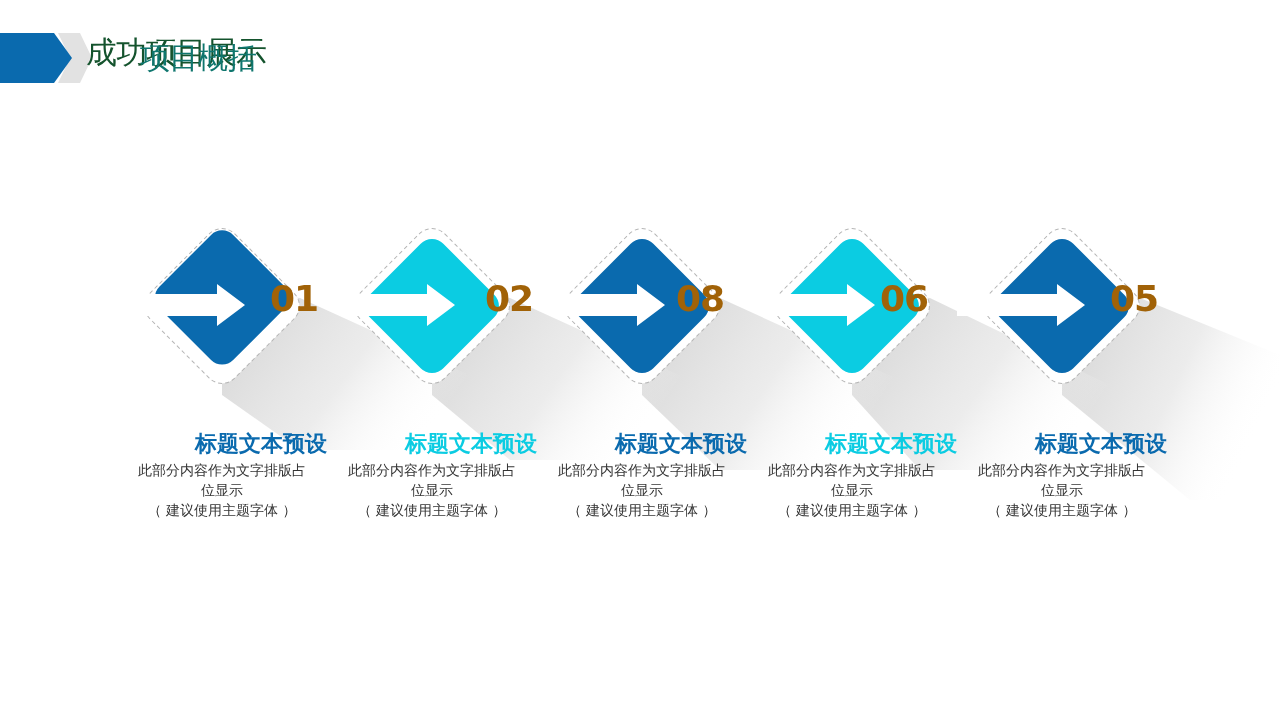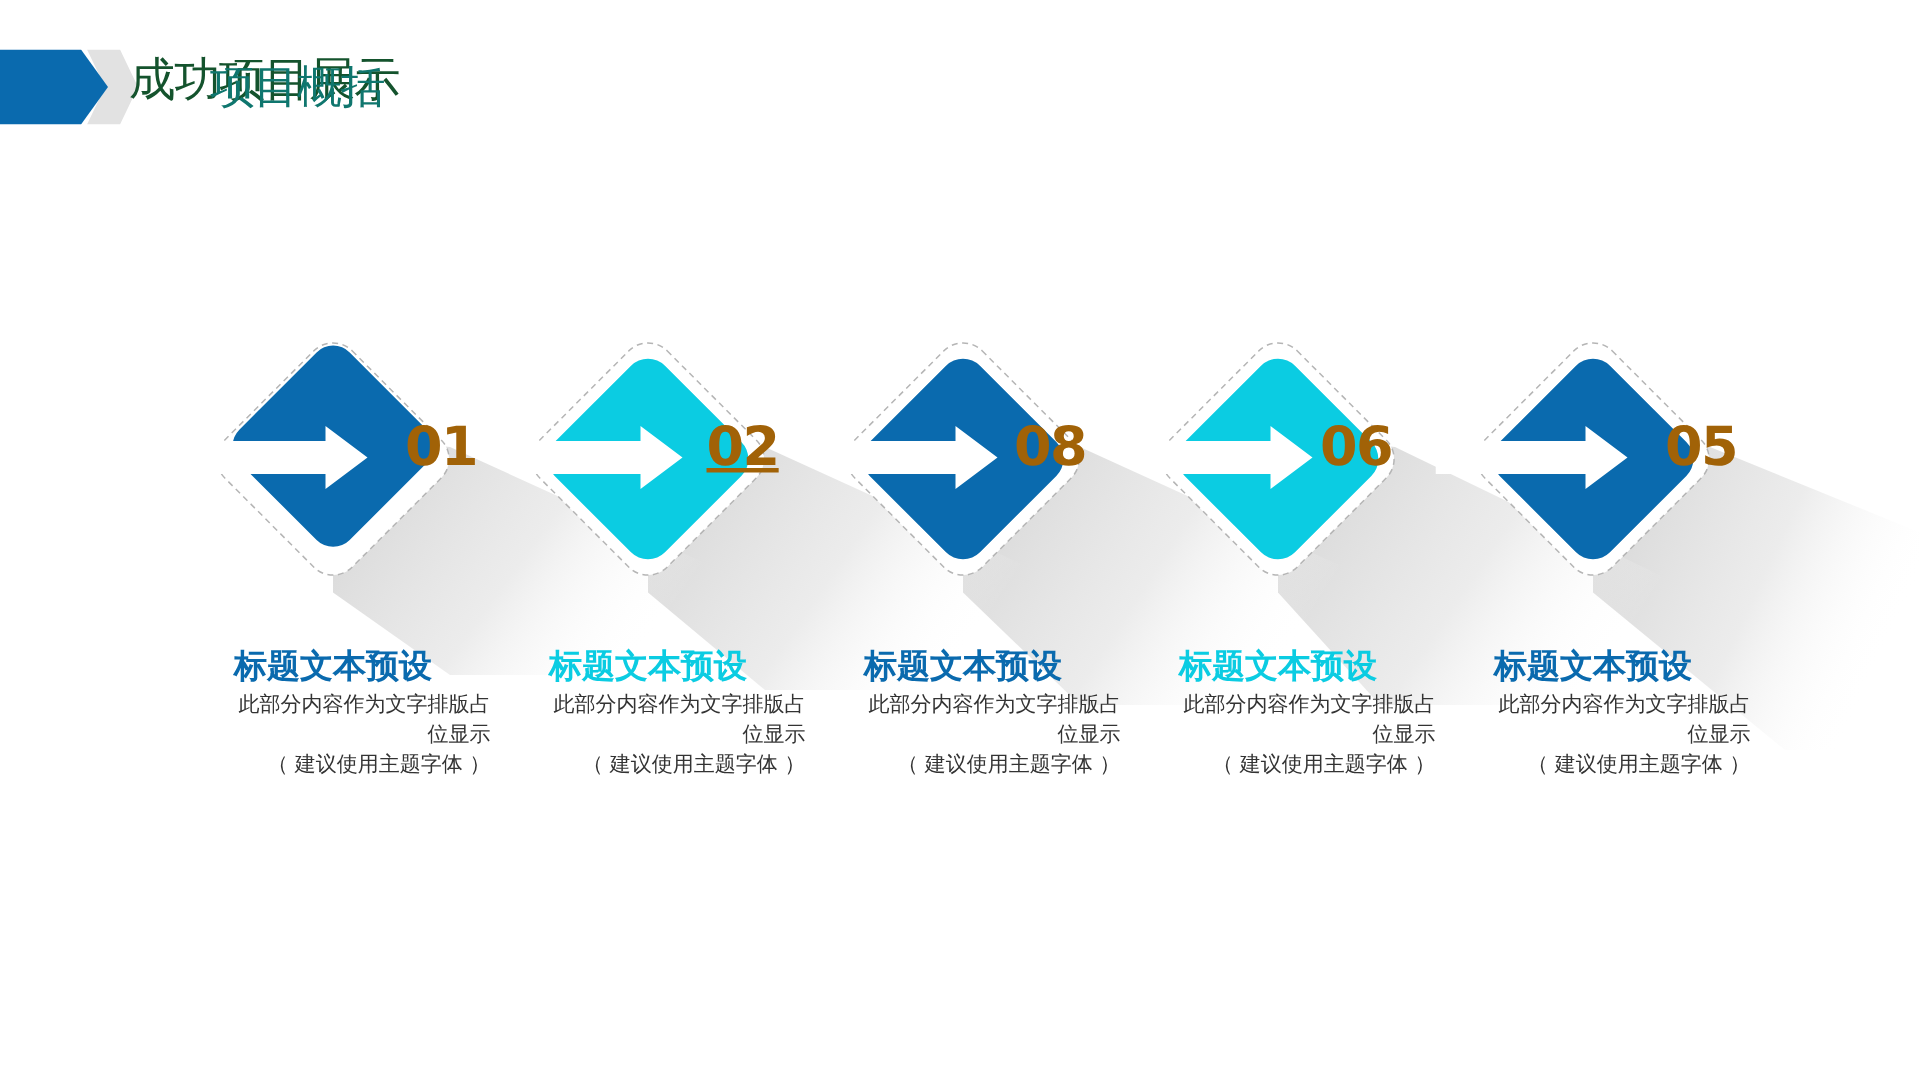--- a/index.html
+++ b/index.html
@@ -5,22 +5,22 @@
   html, body { margin:0; padding:0; }
   body { width:1280px; height:720px; background:#ffffff; position:relative; overflow:hidden;
          font-family: "DejaVu Sans", "Liberation Sans", sans-serif; }
   .header-bar { position:absolute; left:0; top:33px; width:92px; height:50px; }
   .title-main { position:absolute; left:86px; top:32px; font-size:31px; color:#14532d; letter-spacing:-1px; white-space:nowrap; }
   .title-sub { position:absolute; left:140px; top:38px; font-size:30px; color:#0f766e; letter-spacing:-1px; white-space:nowrap; }
   .shadow-layer { position:absolute; left:0; top:0; width:1280px; height:720px; }
   .step { position:absolute; top:200px; width:210px; height:330px; }
   .diamond-wrap { position:absolute; left:0; top:0; width:210px; height:212px; }
   .num { position:absolute; top:78px; left:140px; font-size:36px; font-weight:bold; color:#a16207; font-family:"DejaVu Sans", sans-serif; letter-spacing:-1px; }
-  .step-title { position:absolute; top:229px; left:0; width:210px; text-align:center; font-size:22px; font-weight:bold; }
-  .step-desc { position:absolute; top:260px; left:0; width:210px; text-align:right; font-size:14px; line-height:20px; color:#333333; }
+  .step-title { position:absolute; top:229px; left:0; width:210px; text-align:right; font-size:22px; font-weight:bold; }
+  .step-desc { position:absolute; top:260px; left:0; width:210px; text-align:center; font-size:14px; line-height:20px; color:#333333; }
 </style>
 </head>
 <body>
 
 <svg class="header-bar" viewBox="0 0 92 50">
   <polygon points="58,0 80,0 92,25 80,50 58,50 70,25" fill="#E2E2E2"></polygon>
   <polygon points="0,0 54,0 72,25 54,50 0,50" fill="#0A6AAE"></polygon>
 </svg>
 <div class="title-main">成功项目展示</div>
 <div class="title-sub">项目概括</div>
@@ -58,21 +58,21 @@
 </div>
 
 <div class="step" style="left:327px;">
   <svg class="diamond-wrap" viewBox="0 0 210 212">
     <rect x="45" y="46" width="120" height="120" rx="18" transform="rotate(45 105 106)" fill="#ffffff" stroke="#B5B5B5" stroke-width="1" stroke-dasharray="4 3"></rect>
     <rect x="53" y="54" width="104" height="104" rx="16" transform="rotate(45 105 106)" fill="#0BCCE2"></rect>
     <g>
       <polygon points="20,94 100,94 100,84 128,105 100,126 100,116 20,116" fill="#ffffff"></polygon>
     </g>
   </svg>
-  <div class="num" style="left:144px;text-decoration:underline;">02</div>
+  <div class="num" style="left:158px;">02</div>
   <div class="step-title" style="color:#0BCCE2;">标题文本预设</div>
   <div class="step-desc">
     <div>此部分内容作为文字排版占</div>
     <div>位显示</div>
     <div>（ 建议使用主题字体 ）</div>
   </div>
 </div>
 
 <div class="step" style="left:537px;">
   <svg class="diamond-wrap" viewBox="0 0 210 212">

